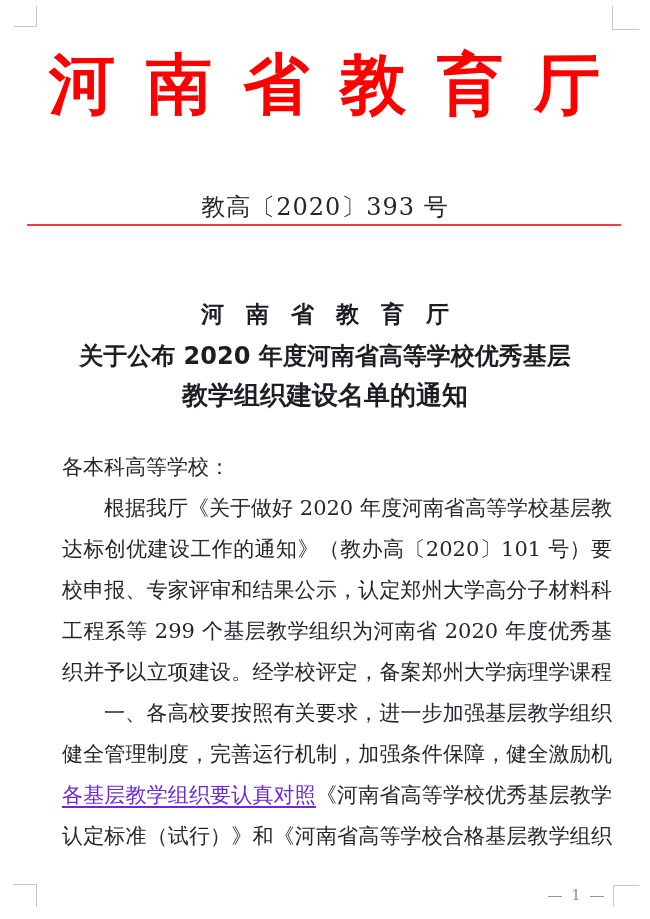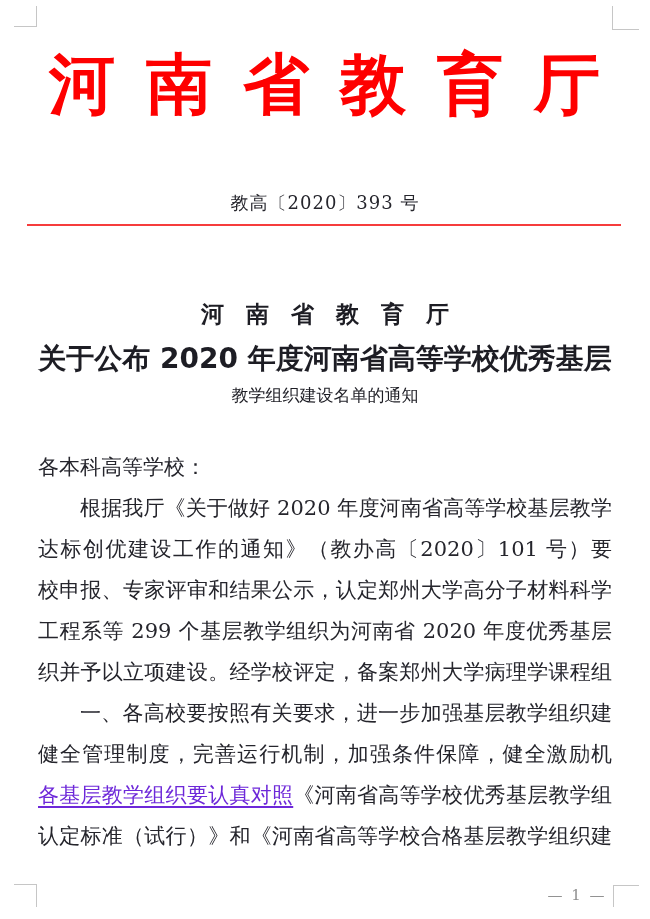--- a/index.html
+++ b/index.html
@@ -28,56 +28,57 @@
     color: #fe0000;
     word-spacing: 6px;
     white-space: nowrap;
     letter-spacing: 1px;
   }
 
   .doc-number {
     position: absolute;
     top: 191px; left: 0; right: 0;
     text-align: center;
-    font-size: 18px;
+    font-size: 24px;
     color: #25252c;
     letter-spacing: 1px;
   }
 
   .red-divider {
     position: absolute;
     top: 224px; left: 27px;
     width: 594px; height: 0;
     border-top: 2.5px solid #f63c3c;
   }
 
   .notice-title {
     position: absolute;
     top: 299px; left: 0; right: 0;
     text-align: center;
     color: #1d1d24;
     font-family: "DejaVu Sans", sans-serif;
   }
   .notice-title .t1 { font-size: 23px;   font-weight: 600; word-spacing: 14px; margin-bottom: 10px; }
-  .notice-title .t2 { font-size: 28px; font-weight: 700; margin-bottom: 6px; }
-  .notice-title .t3 { font-size: 17px; font-weight: 400; }
+  .notice-title .t2 { font-size: 24px; font-weight: 700; margin-bottom: 6px; }
+  .notice-title .t3 { font-size: 26px; font-weight: 700; }
 
   .body-text {
     position: absolute;
     top: 447px; left: 38px;
     width: 574px;
     font-size: 21px;
     color: #25252c;
   }
   .line {
     height: 41px;
     line-height: 41px;
     text-align: justify;
     text-align-last: justify;
     overflow: hidden;
+    margin-left: 24px;
   }
   .line.indent { padding-left: 42px; }
   .line.end { text-align-last: left; }
   .link {
     color: #6d28d9;
     text-decoration: underline;
     text-underline-offset: 4px;
   }
 
   .page-number {

